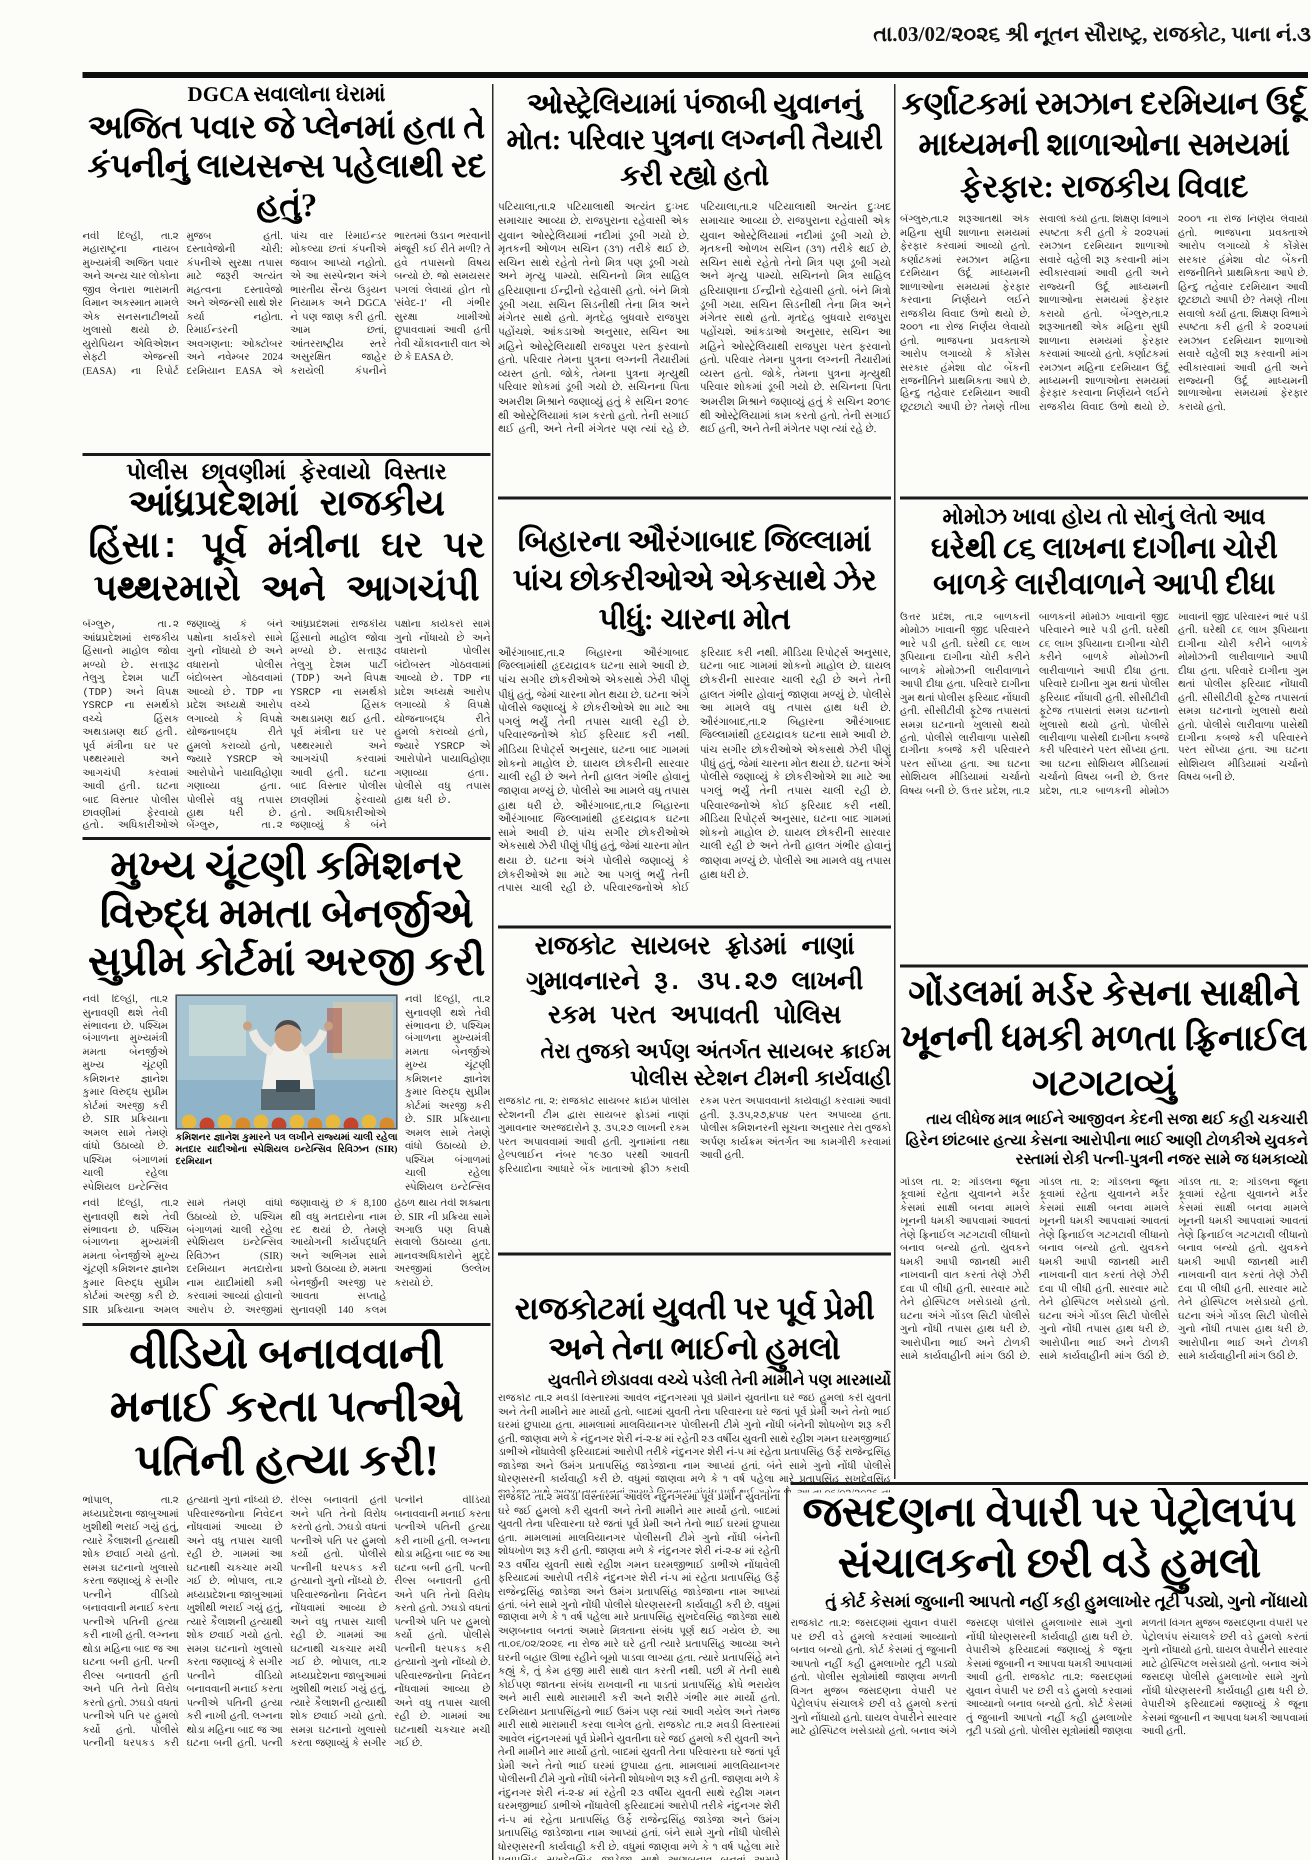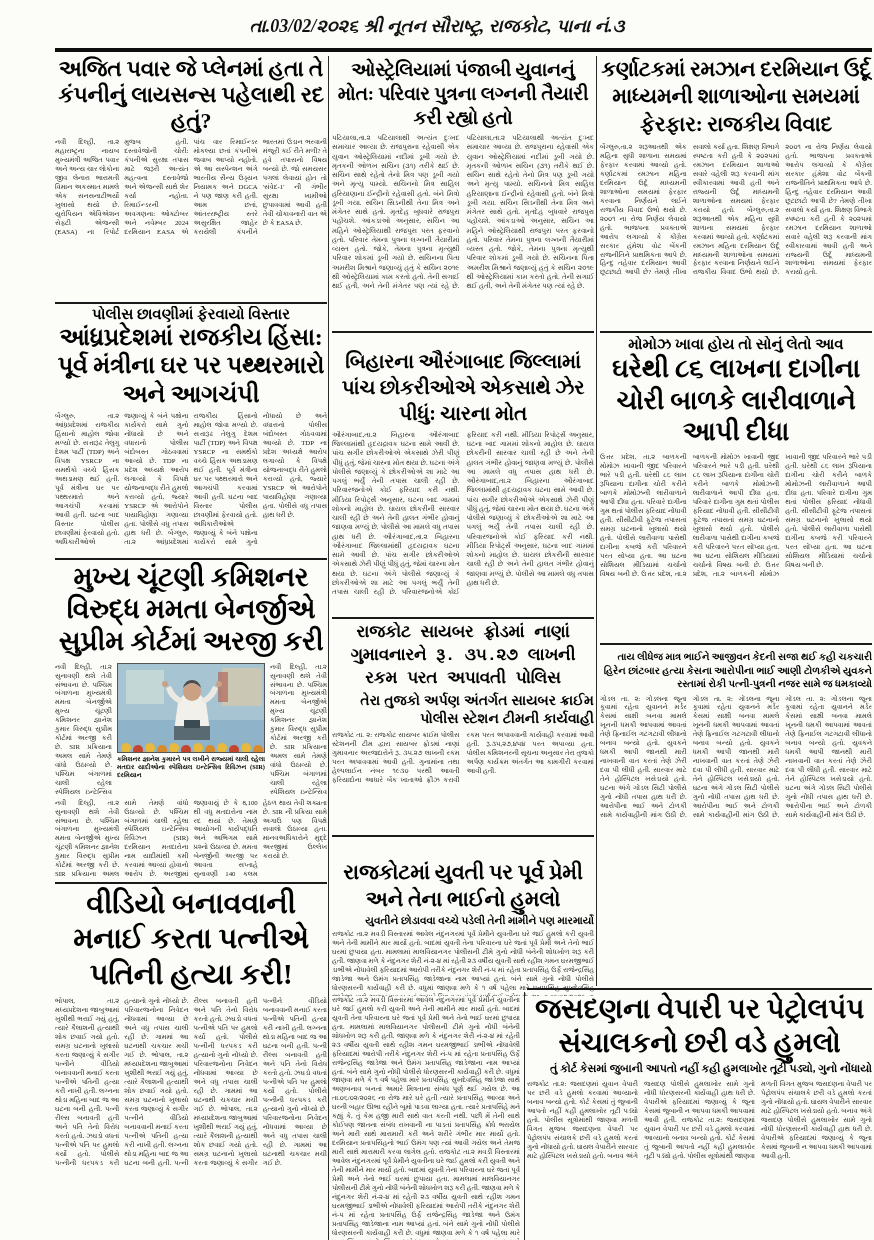--- a/index.html
+++ b/index.html
@@ -4,21 +4,21 @@
 <style>
   * { margin:0; padding:0; box-sizing:border-box; }
   html,body { background:#e8e8e4; }
   .page {
     position:relative; width:874px; height:1240px; margin:0 auto;
     background:#fcfcf9; color:#161616; overflow:hidden;
     font-family:"Liberation Serif","DejaVu Serif",serif;
   }
   .masthead {
     position:absolute; top:16px; left:0; width:100%;
-    text-align:center; font-weight:bold; font-size:18px; color:#111;font-style:italic;
+    text-align:right; font-weight:bold; font-size:14px; color:#111;
   }
   .thick-rule { position:absolute; left:55px; top:48px; width:817px; height:4px; background:#0e0e0e; }
   .hline { position:absolute; height:2px; background:#1a1a1a; }
   .vline { position:absolute; width:1px; background:#2a2a2a; }
   .article { position:absolute; overflow:hidden; }
   .kicker { font-weight:bold; text-align:center; color:#000; }
   .headline { font-weight:bold; text-align:center; color:#000; letter-spacing:-0.3px; }
   .subhead { font-weight:bold; text-align:right; color:#000; }
   .bodytext {
     text-align:justify; color:#1b1b1b; overflow:hidden;
@@ -49,48 +49,49 @@
   <div class="hline" style="left:55px;top:558px;width:272px;"></div>
   <div class="hline" style="left:55px;top:882px;width:272px;"></div>
   <div class="hline" style="left:332px;top:331px;width:262px;"></div>
   <div class="hline" style="left:332px;top:617px;width:262px;"></div>
   <div class="hline" style="left:332px;top:835px;width:262px;"></div>
   <div class="hline" style="left:600px;top:331px;width:272px;"></div>
   <div class="hline" style="left:600px;top:643px;width:272px;"></div>
   <div class="hline" style="left:527px;top:988px;width:345px;"></div>
 
   <div class="article" style="left:55px;top:56px;width:272px;height:244px;">
+    <div class="kicker" style="font-size:14px;">DGCA સવાલોના ઘેરામાં</div>
     <div class="headline" style="font-size:22px;line-height:1.18;">અજિત પવાર જે પ્લેનમાં હતા તે કંપનીનું લાયસન્સ પહેલાથી રદ હતું?</div>
     <div class="bodytext cols4" style="height:150px;margin-top:4px;">નવી દિલ્હી, તા.૨ મહારાષ્ટ્રના નાયબ મુખ્યમંત્રી અજિત પવાર અને અન્ય ચાર લોકોના જીવ લેનારા ભારામતી વિમાન અકસ્માત મામલે એક સનસનાટીભર્યો ખુલાસો થયો છે. યુરોપિયન એવિએશન સેફ્ટી એજન્સી (EASA) ના રિપોર્ટ મુજબ હતી. દસ્તાવેજોની ચોરી: કંપનીએ સુરક્ષા તપાસ માટે જરૂરી અત્યંત મહત્વના દસ્તાવેજો અને એજન્સી સાથે શેર કર્યા નહોતા. રિમાઈન્ડરની અવગણના: ઓક્ટોબર અને નવેમ્બર 2024 દરમિયાન EASA એ પાંચ વાર રિમાઈન્ડર મોકલ્યા છતાં કંપનીએ જવાબ આપ્યો નહોતો. એ આ સસ્પેન્શન અંગે ભારતીય સૈન્ય ઉડ્ડયન નિયામક અને DGCA ને પણ જાણ કરી હતી. આમ છતાં, આંતરરાષ્ટ્રીય સ્તરે અસુરક્ષિત જાહેર કરાયેલી કંપનીને ભારતમાં ઉડાન ભરવાની મંજૂરી કઈ રીતે મળી? તે હવે તપાસનો વિષય બન્યો છે. જો સમયસર પગલાં લેવાયાં હોત તો 'સંવેદ-1' ની ગંભીર સુરક્ષા ખામીઓ છુપાવવામાં આવી હતી તેવી ચોંકાવનારી વાત એ છે કે EASA છે.</div>
   </div>
 
   <div class="article" style="left:332px;top:58px;width:262px;height:270px;">
     <div class="headline" style="font-size:19px;line-height:1.25;">ઓસ્ટ્રેલિયામાં પંજાબી યુવાનનું મોત: પરિવાર પુત્રના લગ્નની તૈયારી કરી રહ્યો હતો</div>
     <div class="bodytext cols2" style="height:212px;margin-top:5px;font-size:7px;">પટિયાલા,તા.૨ પટિયાલાથી અત્યંત દુઃખદ સમાચાર આવ્યા છે. રાજપુરાના રહેવાસી એક યુવાન ઓસ્ટ્રેલિયામાં નદીમાં ડૂબી ગયો છે. મૃતકની ઓળખ સચિન (૩૧) તરીકે થઈ છે. સચિન સાથે રહેતો તેનો મિત્ર પણ ડૂબી ગયો અને મૃત્યુ પામ્યો. સચિનનો મિત્ર સાહિલ હરિયાણાના ઈન્દ્રીનો રહેવાસી હતો. બંને મિત્રો ડૂબી ગયા. સચિન સિડનીથી તેના મિત્ર અને મંગેતર સાથે હતો. મૃતદેહ બુધવારે રાજપુરા પહોંચશે. આંકડાઓ અનુસાર, સચિન આ મહિને ઓસ્ટ્રેલિયાથી રાજપુરા પરત ફરવાનો હતો. પરિવાર તેમના પુત્રના લગ્નની તૈયારીમાં વ્યસ્ત હતો. જોકે, તેમના પુત્રના મૃત્યુથી પરિવાર શોકમાં ડૂબી ગયો છે. સચિનના પિતા અમરીશ મિશ્રાને જણાવ્યું હતું કે સચિન ૨૦૧૯ થી ઓસ્ટ્રેલિયામાં કામ કરતો હતો. તેની સગાઈ થઈ હતી, અને તેની મંગેતર પણ ત્યાં રહે છે. પટિયાલા,તા.૨ પટિયાલાથી અત્યંત દુઃખદ સમાચાર આવ્યા છે. રાજપુરાના રહેવાસી એક યુવાન ઓસ્ટ્રેલિયામાં નદીમાં ડૂબી ગયો છે. મૃતકની ઓળખ સચિન (૩૧) તરીકે થઈ છે. સચિન સાથે રહેતો તેનો મિત્ર પણ ડૂબી ગયો અને મૃત્યુ પામ્યો. સચિનનો મિત્ર સાહિલ હરિયાણાના ઈન્દ્રીનો રહેવાસી હતો. બંને મિત્રો ડૂબી ગયા. સચિન સિડનીથી તેના મિત્ર અને મંગેતર સાથે હતો. મૃતદેહ બુધવારે રાજપુરા પહોંચશે. આંકડાઓ અનુસાર, સચિન આ મહિને ઓસ્ટ્રેલિયાથી રાજપુરા પરત ફરવાનો હતો. પરિવાર તેમના પુત્રના લગ્નની તૈયારીમાં વ્યસ્ત હતો. જોકે, તેમના પુત્રના મૃત્યુથી પરિવાર શોકમાં ડૂબી ગયો છે. સચિનના પિતા અમરીશ મિશ્રાને જણાવ્યું હતું કે સચિન ૨૦૧૯ થી ઓસ્ટ્રેલિયામાં કામ કરતો હતો. તેની સગાઈ થઈ હતી, અને તેની મંગેતર પણ ત્યાં રહે છે.</div>
   </div>
 
   <div class="article" style="left:600px;top:56px;width:272px;height:272px;">
     <div class="headline" style="font-size:21px;line-height:1.3;">કર્ણાટકમાં રમઝાન દરમિયાન ઉર્દૂ માધ્યમની શાળાઓના સમયમાં ફેરફાર: રાજકીય વિવાદ</div>
     <div class="bodytext cols3" style="height:192px;margin-top:5px;">બેંગ્લુરુ,તા.૨ શરૂઆતથી એક મહિના સુધી શાળાના સમયમાં ફેરફાર કરવામાં આવ્યો હતો. કર્ણાટકમાં રમઝાન મહિના દરમિયાન ઉર્દૂ માધ્યમની શાળાઓના સમયમાં ફેરફાર કરવાના નિર્ણયને લઈને રાજકીય વિવાદ ઉભો થયો છે. ૨૦૦૧ ના રોજ નિર્ણય લેવાયો હતો. ભાજપના પ્રવક્તાએ આરોપ લગાવ્યો કે કોંગ્રેસ સરકાર હંમેશા વોટ બેંકની રાજનીતિને પ્રાથમિકતા આપે છે. હિન્દુ તહેવાર દરમિયાન આવી છૂટછાટો આપી છે? તેમણે તીખા સવાલો કર્યા હતા. શિક્ષણ વિભાગે સ્પષ્ટતા કરી હતી કે ૨૦૨૫માં રમઝાન દરમિયાન શાળાઓ સવારે વહેલી શરૂ કરવાની માંગ સ્વીકારવામાં આવી હતી અને રાજ્યની ઉર્દૂ માધ્યમની શાળાઓના સમયમાં ફેરફાર કરાયો હતો. બેંગ્લુરુ,તા.૨ શરૂઆતથી એક મહિના સુધી શાળાના સમયમાં ફેરફાર કરવામાં આવ્યો હતો. કર્ણાટકમાં રમઝાન મહિના દરમિયાન ઉર્દૂ માધ્યમની શાળાઓના સમયમાં ફેરફાર કરવાના નિર્ણયને લઈને રાજકીય વિવાદ ઉભો થયો છે. ૨૦૦૧ ના રોજ નિર્ણય લેવાયો હતો. ભાજપના પ્રવક્તાએ આરોપ લગાવ્યો કે કોંગ્રેસ સરકાર હંમેશા વોટ બેંકની રાજનીતિને પ્રાથમિકતા આપે છે. હિન્દુ તહેવાર દરમિયાન આવી છૂટછાટો આપી છે? તેમણે તીખા સવાલો કર્યા હતા. શિક્ષણ વિભાગે સ્પષ્ટતા કરી હતી કે ૨૦૨૫માં રમઝાન દરમિયાન શાળાઓ સવારે વહેલી શરૂ કરવાની માંગ સ્વીકારવામાં આવી હતી અને રાજ્યની ઉર્દૂ માધ્યમની શાળાઓના સમયમાં ફેરફાર કરાયો હતો.</div>
   </div>
 
-  <div class="article" style="left:55px;top:306px;width:272px;height:250px;">
+  <div class="article" style="left:55px;top:306px;width:272px;height:250px;font-family:Liberation Mono, monospace;">
     <div class="kicker" style="font-size:15px;">પોલીસ છાવણીમાં ફેરવાયો વિસ્તાર</div>
     <div class="headline" style="font-size:24px;line-height:1.18;">આંધ્રપ્રદેશમાં રાજકીય હિંસા: પૂર્વ મંત્રીના ઘર પર પથ્થરમારો અને આગચંપી</div>
     <div class="bodytext cols4" style="height:146px;margin-top:4px;">બેંગ્લુરુ, તા.૨ આંધ્રપ્રદેશમાં રાજકીય હિંસાનો માહોલ જોવા મળ્યો છે. સત્તારૂઢ તેલુગુ દેશમ પાર્ટી (TDP) અને વિપક્ષ YSRCP ના સમર્થકો વચ્ચે હિંસક અથડામણ થઈ હતી. પૂર્વ મંત્રીના ઘર પર પથ્થરમારો અને આગચંપી કરવામાં આવી હતી. ઘટના બાદ વિસ્તાર પોલીસ છાવણીમાં ફેરવાયો હતો. અધિકારીઓએ જણાવ્યું કે બંને પક્ષોના કાર્યકરો સામે ગુનો નોંધાયો છે અને વધારાનો પોલીસ બંદોબસ્ત ગોઠવવામાં આવ્યો છે. TDP ના પ્રદેશ અધ્યક્ષે આરોપ લગાવ્યો કે વિપક્ષે યોજનાબદ્ધ રીતે હુમલો કરાવ્યો હતો, જ્યારે YSRCP એ આરોપોને પાયાવિહોણા ગણાવ્યા હતા. પોલીસે વધુ તપાસ હાથ ધરી છે. બેંગ્લુરુ, તા.૨ આંધ્રપ્રદેશમાં રાજકીય હિંસાનો માહોલ જોવા મળ્યો છે. સત્તારૂઢ તેલુગુ દેશમ પાર્ટી (TDP) અને વિપક્ષ YSRCP ના સમર્થકો વચ્ચે હિંસક અથડામણ થઈ હતી. પૂર્વ મંત્રીના ઘર પર પથ્થરમારો અને આગચંપી કરવામાં આવી હતી. ઘટના બાદ વિસ્તાર પોલીસ છાવણીમાં ફેરવાયો હતો. અધિકારીઓએ જણાવ્યું કે બંને પક્ષોના કાર્યકરો સામે ગુનો નોંધાયો છે અને વધારાનો પોલીસ બંદોબસ્ત ગોઠવવામાં આવ્યો છે. TDP ના પ્રદેશ અધ્યક્ષે આરોપ લગાવ્યો કે વિપક્ષે યોજનાબદ્ધ રીતે હુમલો કરાવ્યો હતો, જ્યારે YSRCP એ આરોપોને પાયાવિહોણા ગણાવ્યા હતા. પોલીસે વધુ તપાસ હાથ ધરી છે.</div>
   </div>
 
   <div class="article" style="left:332px;top:336px;width:262px;height:278px;">
     <div class="headline" style="font-size:20px;line-height:1.3;margin-top:12px;">બિહારના ઔરંગાબાદ જિલ્લામાં પાંચ છોકરીઓએ એકસાથે ઝેર પીધું: ચારના મોત</div>
     <div class="bodytext cols2" style="height:206px;margin-top:5px;font-size:7px;">ઔરંગાબાદ,તા.૨ બિહારના ઔરંગાબાદ જિલ્લામાંથી હૃદયદ્રાવક ઘટના સામે આવી છે. પાંચ સગીર છોકરીઓએ એકસાથે ઝેરી પીણું પીધું હતું, જેમાં ચારના મોત થયા છે. ઘટના અંગે પોલીસે જણાવ્યું કે છોકરીઓએ શા માટે આ પગલું ભર્યું તેની તપાસ ચાલી રહી છે. પરિવારજનોએ કોઈ ફરિયાદ કરી નથી. મીડિયા રિપોર્ટ્સ અનુસાર, ઘટના બાદ ગામમાં શોકનો માહોલ છે. ઘાયલ છોકરીની સારવાર ચાલી રહી છે અને તેની હાલત ગંભીર હોવાનું જાણવા મળ્યું છે. પોલીસે આ મામલે વધુ તપાસ હાથ ધરી છે. ઔરંગાબાદ,તા.૨ બિહારના ઔરંગાબાદ જિલ્લામાંથી હૃદયદ્રાવક ઘટના સામે આવી છે. પાંચ સગીર છોકરીઓએ એકસાથે ઝેરી પીણું પીધું હતું, જેમાં ચારના મોત થયા છે. ઘટના અંગે પોલીસે જણાવ્યું કે છોકરીઓએ શા માટે આ પગલું ભર્યું તેની તપાસ ચાલી રહી છે. પરિવારજનોએ કોઈ ફરિયાદ કરી નથી. મીડિયા રિપોર્ટ્સ અનુસાર, ઘટના બાદ ગામમાં શોકનો માહોલ છે. ઘાયલ છોકરીની સારવાર ચાલી રહી છે અને તેની હાલત ગંભીર હોવાનું જાણવા મળ્યું છે. પોલીસે આ મામલે વધુ તપાસ હાથ ધરી છે. ઔરંગાબાદ,તા.૨ બિહારના ઔરંગાબાદ જિલ્લામાંથી હૃદયદ્રાવક ઘટના સામે આવી છે. પાંચ સગીર છોકરીઓએ એકસાથે ઝેરી પીણું પીધું હતું, જેમાં ચારના મોત થયા છે. ઘટના અંગે પોલીસે જણાવ્યું કે છોકરીઓએ શા માટે આ પગલું ભર્યું તેની તપાસ ચાલી રહી છે. પરિવારજનોએ કોઈ ફરિયાદ કરી નથી. મીડિયા રિપોર્ટ્સ અનુસાર, ઘટના બાદ ગામમાં શોકનો માહોલ છે. ઘાયલ છોકરીની સારવાર ચાલી રહી છે અને તેની હાલત ગંભીર હોવાનું જાણવા મળ્યું છે. પોલીસે આ મામલે વધુ તપાસ હાથ ધરી છે.</div>
   </div>
 
   <div class="article" style="left:600px;top:336px;width:272px;height:304px;">
     <div class="kicker" style="font-size:15px;">મોમોઝ ખાવા હોય તો સોનું લેતો આવ</div>
-    <div class="headline" style="font-size:26px;line-height:1.22;">ઘરેથી ૮૬ લાખના દાગીના ચોરી બાળકે લારીવાળાને આપી દીધા</div>
+    <div class="headline" style="font-size:20px;line-height:1.22;">ઘરેથી ૮૬ લાખના દાગીના ચોરી બાળકે લારીવાળાને આપી દીધા</div>
     <div class="bodytext cols3" style="height:196px;margin-top:5px;">ઉત્તર પ્રદેશ, તા.૨ બાળકની મોમોઝ ખાવાની જીદ પરિવારને ભારે પડી હતી. ઘરેથી ૮૬ લાખ રૂપિયાના દાગીના ચોરી કરીને બાળકે મોમોઝની લારીવાળાને આપી દીધા હતા. પરિવારે દાગીના ગુમ થતાં પોલીસ ફરિયાદ નોંધાવી હતી. સીસીટીવી ફૂટેજ તપાસતાં સમગ્ર ઘટનાનો ખુલાસો થયો હતો. પોલીસે લારીવાળા પાસેથી દાગીના કબજે કરી પરિવારને પરત સોંપ્યા હતા. આ ઘટના સોશિયલ મીડિયામાં ચર્ચાનો વિષય બની છે. ઉત્તર પ્રદેશ, તા.૨ બાળકની મોમોઝ ખાવાની જીદ પરિવારને ભારે પડી હતી. ઘરેથી ૮૬ લાખ રૂપિયાના દાગીના ચોરી કરીને બાળકે મોમોઝની લારીવાળાને આપી દીધા હતા. પરિવારે દાગીના ગુમ થતાં પોલીસ ફરિયાદ નોંધાવી હતી. સીસીટીવી ફૂટેજ તપાસતાં સમગ્ર ઘટનાનો ખુલાસો થયો હતો. પોલીસે લારીવાળા પાસેથી દાગીના કબજે કરી પરિવારને પરત સોંપ્યા હતા. આ ઘટના સોશિયલ મીડિયામાં ચર્ચાનો વિષય બની છે. ઉત્તર પ્રદેશ, તા.૨ બાળકની મોમોઝ ખાવાની જીદ પરિવારને ભારે પડી હતી. ઘરેથી ૮૬ લાખ રૂપિયાના દાગીના ચોરી કરીને બાળકે મોમોઝની લારીવાળાને આપી દીધા હતા. પરિવારે દાગીના ગુમ થતાં પોલીસ ફરિયાદ નોંધાવી હતી. સીસીટીવી ફૂટેજ તપાસતાં સમગ્ર ઘટનાનો ખુલાસો થયો હતો. પોલીસે લારીવાળા પાસેથી દાગીના કબજે કરી પરિવારને પરત સોંપ્યા હતા. આ ઘટના સોશિયલ મીડિયામાં ચર્ચાનો વિષય બની છે.</div>
   </div>
 
   <div class="article" style="left:55px;top:562px;width:272px;height:318px;">
     <div class="headline" style="font-size:27px;line-height:1.18;">મુખ્ય ચૂંટણી કમિશનર વિરુદ્ધ મમતા બેનર્જીએ સુપ્રીમ કોર્ટમાં અરજી કરી</div>
     <div class="sir-mid" style="margin-top:5px;height:132px;">
       <div class="bodytext side-col" style="height:132px;">નવી દિલ્હી, તા.૨ સુનાવણી થશે તેવી સંભાવના છે. પશ્ચિમ બંગાળના મુખ્યમંત્રી મમતા બેનર્જીએ મુખ્ય ચૂંટણી કમિશનર જ્ઞાનેશ કુમાર વિરુદ્ધ સુપ્રીમ કોર્ટમાં અરજી કરી છે. SIR પ્રક્રિયાના અમલ સામે તેમણે વાંધો ઉઠાવ્યો છે. પશ્ચિમ બંગાળમાં ચાલી રહેલા સ્પેશિયલ ઇન્ટેન્સિવ રિવિઝન (SIR) દરમિયાન મતદારોના નામ યાદીમાંથી કમી કરવામાં આવ્યાં હોવાનો આરોપ છે. અરજીમાં જણાવાયું છે કે 8,100 થી વધુ મતદારોના નામ રદ થયાં છે. તેમણે આયોગની કાર્યપદ્ધતિ અને અભિગમ સામે પ્રશ્નો ઉઠાવ્યા છે. મમતા બેનર્જીની અરજી પર આવતા સપ્તાહે સુનાવણી 140 કલમ હેઠળ થાય તેવી શક્યતા છે. SIR ની પ્રક્રિયા સામે અગાઉ પણ વિપક્ષે સવાલો ઉઠાવ્યા હતા. માનવઅધિકારોને મુદ્દે અરજીમાં ઉલ્લેખ કરાયો છે.</div>
       <div class="photo-wrap">
         <div class="photo-frame">
           <svg width="148" height="90" viewBox="0 0 148 90" xmlns="http://www.w3.org/2000/svg">
@@ -131,20 +132,21 @@
     <div class="bodytext cols4" style="height:92px;margin-top:4px;">નવી દિલ્હી, તા.૨ સુનાવણી થશે તેવી સંભાવના છે. પશ્ચિમ બંગાળના મુખ્યમંત્રી મમતા બેનર્જીએ મુખ્ય ચૂંટણી કમિશનર જ્ઞાનેશ કુમાર વિરુદ્ધ સુપ્રીમ કોર્ટમાં અરજી કરી છે. SIR પ્રક્રિયાના અમલ સામે તેમણે વાંધો ઉઠાવ્યો છે. પશ્ચિમ બંગાળમાં ચાલી રહેલા સ્પેશિયલ ઇન્ટેન્સિવ રિવિઝન (SIR) દરમિયાન મતદારોના નામ યાદીમાંથી કમી કરવામાં આવ્યાં હોવાનો આરોપ છે. અરજીમાં જણાવાયું છે કે 8,100 થી વધુ મતદારોના નામ રદ થયાં છે. તેમણે આયોગની કાર્યપદ્ધતિ અને અભિગમ સામે પ્રશ્નો ઉઠાવ્યા છે. મમતા બેનર્જીની અરજી પર આવતા સપ્તાહે સુનાવણી 140 કલમ હેઠળ થાય તેવી શક્યતા છે. SIR ની પ્રક્રિયા સામે અગાઉ પણ વિપક્ષે સવાલો ઉઠાવ્યા હતા. માનવઅધિકારોને મુદ્દે અરજીમાં ઉલ્લેખ કરાયો છે.</div>
   </div>
 
   <div class="article" style="left:332px;top:622px;width:262px;height:210px;">
     <div class="headline" style="font-size:17px;line-height:1.35;font-family:Liberation Mono, monospace;">રાજકોટ સાયબર ફ્રોડમાં નાણાં ગુમાવનારને રૂ. ૩૫.૨૭ લાખની રકમ પરત અપાવતી પોલિસ</div>
     <div class="subhead" style="font-size:14px;line-height:1.3;font-family:'Liberation Sans','DejaVu Sans',sans-serif;">તેરા તુજકો અર્પણ અંતર્ગત સાયબર ક્રાઈમ પોલીસ સ્ટેશન ટીમની કાર્યવાહી</div>
     <div class="bodytext cols2" style="height:96px;margin-top:4px;">રાજકોટ તા. ૨: રાજકોટ સાયબર ક્રાઈમ પોલીસ સ્ટેશનની ટીમ દ્વારા સાયબર ફ્રોડમાં નાણાં ગુમાવનાર અરજદારોને રૂ. ૩૫.૨૭ લાખની રકમ પરત અપાવવામાં આવી હતી. ગુનામાંના તથા હેલ્પલાઈન નંબર ૧૯૩૦ પરથી આવતી ફરિયાદોના આધારે બેંક ખાતાઓ ફ્રીઝ કરાવી રકમ પરત અપાવવાની કાર્યવાહી કરવામાં આવી હતી. રૂ.૩૫,૨૭,૪૫૪ પરત અપાવ્યા હતા. પોલીસ કમિશનરની સૂચના અનુસાર તેરા તુજકો અર્પણ કાર્યક્રમ અંતર્ગત આ કામગીરી કરવામાં આવી હતી.</div>
   </div>
 
   <div class="article" style="left:600px;top:648px;width:272px;height:336px;">
+    <div class="headline" style="font-size:24px;line-height:1.25;">ગોંડલમાં મર્ડર કેસના સાક્ષીને ખૂનની ધમકી મળતા ફ્રિનાઈલ ગટગટાવ્યું</div>
     <div class="subhead" style="font-size:10px;line-height:1.35;margin-top:2px;">તાય લીધેજ માત્ર ભાઈને આજીવન કેદની સજા થઈ કહી ચકચારી હિરેન છાંટબાર હત્યા કેસના આરોપીના ભાઈ આણી ટોળકીએ યુવકને રસ્તામાં રોકી પત્ની-પુત્રની નજર સામે જ ધમકાવ્યો</div>
     <div class="bodytext cols3" style="height:186px;margin-top:4px;">ગોંડલ તા. ૨: ગોંડલના જૂના કૂવામાં રહેતા યુવાનને મર્ડર કેસમાં સાક્ષી બનવા મામલે ખૂનની ધમકી આપવામાં આવતાં તેણે ફ્રિનાઈલ ગટગટાવી લીધાનો બનાવ બન્યો હતો. યુવકને ધમકી આપી જાનથી મારી નાખવાની વાત કરતાં તેણે ઝેરી દવા પી લીધી હતી. સારવાર માટે તેને હોસ્પિટલ ખસેડાયો હતો. ઘટના અંગે ગોંડલ સિટી પોલીસે ગુનો નોંધી તપાસ હાથ ધરી છે. આરોપીના ભાઈ અને ટોળકી સામે કાર્યવાહીની માંગ ઉઠી છે. ગોંડલ તા. ૨: ગોંડલના જૂના કૂવામાં રહેતા યુવાનને મર્ડર કેસમાં સાક્ષી બનવા મામલે ખૂનની ધમકી આપવામાં આવતાં તેણે ફ્રિનાઈલ ગટગટાવી લીધાનો બનાવ બન્યો હતો. યુવકને ધમકી આપી જાનથી મારી નાખવાની વાત કરતાં તેણે ઝેરી દવા પી લીધી હતી. સારવાર માટે તેને હોસ્પિટલ ખસેડાયો હતો. ઘટના અંગે ગોંડલ સિટી પોલીસે ગુનો નોંધી તપાસ હાથ ધરી છે. આરોપીના ભાઈ અને ટોળકી સામે કાર્યવાહીની માંગ ઉઠી છે. ગોંડલ તા. ૨: ગોંડલના જૂના કૂવામાં રહેતા યુવાનને મર્ડર કેસમાં સાક્ષી બનવા મામલે ખૂનની ધમકી આપવામાં આવતાં તેણે ફ્રિનાઈલ ગટગટાવી લીધાનો બનાવ બન્યો હતો. યુવકને ધમકી આપી જાનથી મારી નાખવાની વાત કરતાં તેણે ઝેરી દવા પી લીધી હતી. સારવાર માટે તેને હોસ્પિટલ ખસેડાયો હતો. ઘટના અંગે ગોંડલ સિટી પોલીસે ગુનો નોંધી તપાસ હાથ ધરી છે. આરોપીના ભાઈ અને ટોળકી સામે કાર્યવાહીની માંગ ઉઠી છે.</div>
   </div>
 
   <div class="article" style="left:332px;top:840px;width:262px;height:400px;margin-top:19px;">
     <div class="headline" style="font-size:21px;line-height:1.28;">રાજકોટમાં યુવતી પર પૂર્વ પ્રેમી અને તેના ભાઈનો હુમલો</div>
     <div class="subhead" style="font-size:10.5px;margin-top:2px;">યુવતીને છોડાવવા વચ્ચે પડેલી તેની મામીને પણ મારમાર્યો</div>
     <div class="bodytext" style="width:262px;height:66px;margin-top:3px;">રાજકોટ તા.૨ મવડી વિસ્તારમાં આવેલ નંદુનગરમાં પૂર્વ પ્રેમીને યુવતીના ઘરે જઈ હુમલો કરી યુવતી અને તેની મામીને માર માર્યો હતો. બાદમાં યુવતી તેના પરિવારના ઘરે જતાં પૂર્વ પ્રેમી અને તેનો ભાઈ ઘરમાં છુપાયા હતા. મામલામાં માલવિયાનગર પોલીસની ટીમે ગુનો નોંધી બંનેની શોધખોળ શરૂ કરી હતી. જાણવા મળે કે નંદુનગર શેરી નં-૨-૪ માં રહેતી ૨૩ વર્ષીય યુવતી સાથે રહીશ ગમન ઘરમજીભાઈ ડાભીએ નોંધાવેલી ફરિયાદમાં આરોપી તરીકે નંદુનગર શેરી નં-૫ માં રહેતા પ્રતાપસિંહ ઉર્ફે રાજેન્દ્રસિંહ જાડેજા અને ઉમંગ પ્રતાપસિંહ જાડેજાના નામ આપ્યાં હતાં. બંને સામે ગુનો નોંધી પોલીસે ધોરણસરની કાર્યવાહી કરી છે. વધુમાં જાણવા મળે કે ૧ વર્ષ પહેલા મારે પ્રતાપસિંહ સુખદેવસિંહ જાડેજા સાથે અણબનાવ બનતાં અમારે મિત્રતાના સંબંધ પૂર્ણ થઈ ગયેલ છે. આ તા.૦૬/૦૨/૨૦૨૬ ના રોજ મારે ઘરે હતી ત્યારે પ્રતાપસિંહ આવ્યા અને ઘરની બહાર ઊભા રહીને બૂમો પાડવા લાગ્યા હતા. ત્યારે પ્રતાપસિંહે મને કહ્યું કે, તું કેમ હજી મારી સાથે વાત કરતી નથી. પછી મેં તેની સાથે કોઈપણ જાતના સંબંધ રાખવાની ના પાડતાં પ્રતાપસિંહ ક્રોધે ભરાયેલ અને મારી સાથે મારામારી કરી અને શરીરે ગંભીર માર માર્યો હતો. દરમિયાન પ્રતાપસિંહનો ભાઈ ઉમંગ પણ ત્યાં આવી ગયેલ અને તેમજ મારી સાથે મારામારી કરવા લાગેલ હતો.</div>
     <div class="bodytext" style="width:188px;height:252px;">રાજકોટ તા.૨ મવડી વિસ્તારમાં આવેલ નંદુનગરમાં પૂર્વ પ્રેમીને યુવતીના ઘરે જઈ હુમલો કરી યુવતી અને તેની મામીને માર માર્યો હતો. બાદમાં યુવતી તેના પરિવારના ઘરે જતાં પૂર્વ પ્રેમી અને તેનો ભાઈ ઘરમાં છુપાયા હતા. મામલામાં માલવિયાનગર પોલીસની ટીમે ગુનો નોંધી બંનેની શોધખોળ શરૂ કરી હતી. જાણવા મળે કે નંદુનગર શેરી નં-૨-૪ માં રહેતી ૨૩ વર્ષીય યુવતી સાથે રહીશ ગમન ઘરમજીભાઈ ડાભીએ નોંધાવેલી ફરિયાદમાં આરોપી તરીકે નંદુનગર શેરી નં-૫ માં રહેતા પ્રતાપસિંહ ઉર્ફે રાજેન્દ્રસિંહ જાડેજા અને ઉમંગ પ્રતાપસિંહ જાડેજાના નામ આપ્યાં હતાં. બંને સામે ગુનો નોંધી પોલીસે ધોરણસરની કાર્યવાહી કરી છે. વધુમાં જાણવા મળે કે ૧ વર્ષ પહેલા મારે પ્રતાપસિંહ સુખદેવસિંહ જાડેજા સાથે અણબનાવ બનતાં અમારે મિત્રતાના સંબંધ પૂર્ણ થઈ ગયેલ છે. આ તા.૦૬/૦૨/૨૦૨૬ ના રોજ મારે ઘરે હતી ત્યારે પ્રતાપસિંહ આવ્યા અને ઘરની બહાર ઊભા રહીને બૂમો પાડવા લાગ્યા હતા. ત્યારે પ્રતાપસિંહે મને કહ્યું કે, તું કેમ હજી મારી સાથે વાત કરતી નથી. પછી મેં તેની સાથે કોઈપણ જાતના સંબંધ રાખવાની ના પાડતાં પ્રતાપસિંહ ક્રોધે ભરાયેલ અને મારી સાથે મારામારી કરી અને શરીરે ગંભીર માર માર્યો હતો. દરમિયાન પ્રતાપસિંહનો ભાઈ ઉમંગ પણ ત્યાં આવી ગયેલ અને તેમજ મારી સાથે મારામારી કરવા લાગેલ હતો. રાજકોટ તા.૨ મવડી વિસ્તારમાં આવેલ નંદુનગરમાં પૂર્વ પ્રેમીને યુવતીના ઘરે જઈ હુમલો કરી યુવતી અને તેની મામીને માર માર્યો હતો. બાદમાં યુવતી તેના પરિવારના ઘરે જતાં પૂર્વ પ્રેમી અને તેનો ભાઈ ઘરમાં છુપાયા હતા. મામલામાં માલવિયાનગર પોલીસની ટીમે ગુનો નોંધી બંનેની શોધખોળ શરૂ કરી હતી. જાણવા મળે કે નંદુનગર શેરી નં-૨-૪ માં રહેતી ૨૩ વર્ષીય યુવતી સાથે રહીશ ગમન ઘરમજીભાઈ ડાભીએ નોંધાવેલી ફરિયાદમાં આરોપી તરીકે નંદુનગર શેરી નં-૫ માં રહેતા પ્રતાપસિંહ ઉર્ફે રાજેન્દ્રસિંહ જાડેજા અને ઉમંગ પ્રતાપસિંહ જાડેજાના નામ આપ્યાં હતાં. બંને સામે ગુનો નોંધી પોલીસે ધોરણસરની કાર્યવાહી કરી છે. વધુમાં જાણવા મળે કે ૧ વર્ષ પહેલા મારે પ્રતાપસિંહ સુખદેવસિંહ જાડેજા સાથે અણબનાવ બનતાં અમારે મિત્રતાના સંબંધ પૂર્ણ થઈ ગયેલ છે. આ તા.૦૬/૦૨/૨૦૨૬ ના રોજ મારે ઘરે હતી ત્યારે પ્રતાપસિંહ આવ્યા અને ઘરની બહાર ઊભા રહીને બૂમો પાડવા લાગ્યા હતા. ત્યારે પ્રતાપસિંહે મને કહ્યું કે, તું કેમ હજી મારી સાથે વાત કરતી નથી. પછી મેં તેની સાથે કોઈપણ જાતના સંબંધ રાખવાની ના પાડતાં પ્રતાપસિંહ ક્રોધે ભરાયેલ અને મારી સાથે મારામારી કરી અને શરીરે ગંભીર માર માર્યો હતો. દરમિયાન પ્રતાપસિંહનો ભાઈ ઉમંગ પણ ત્યાં આવી ગયેલ અને તેમજ મારી સાથે મારામારી કરવા લાગેલ હતો.</div>
   </div>

